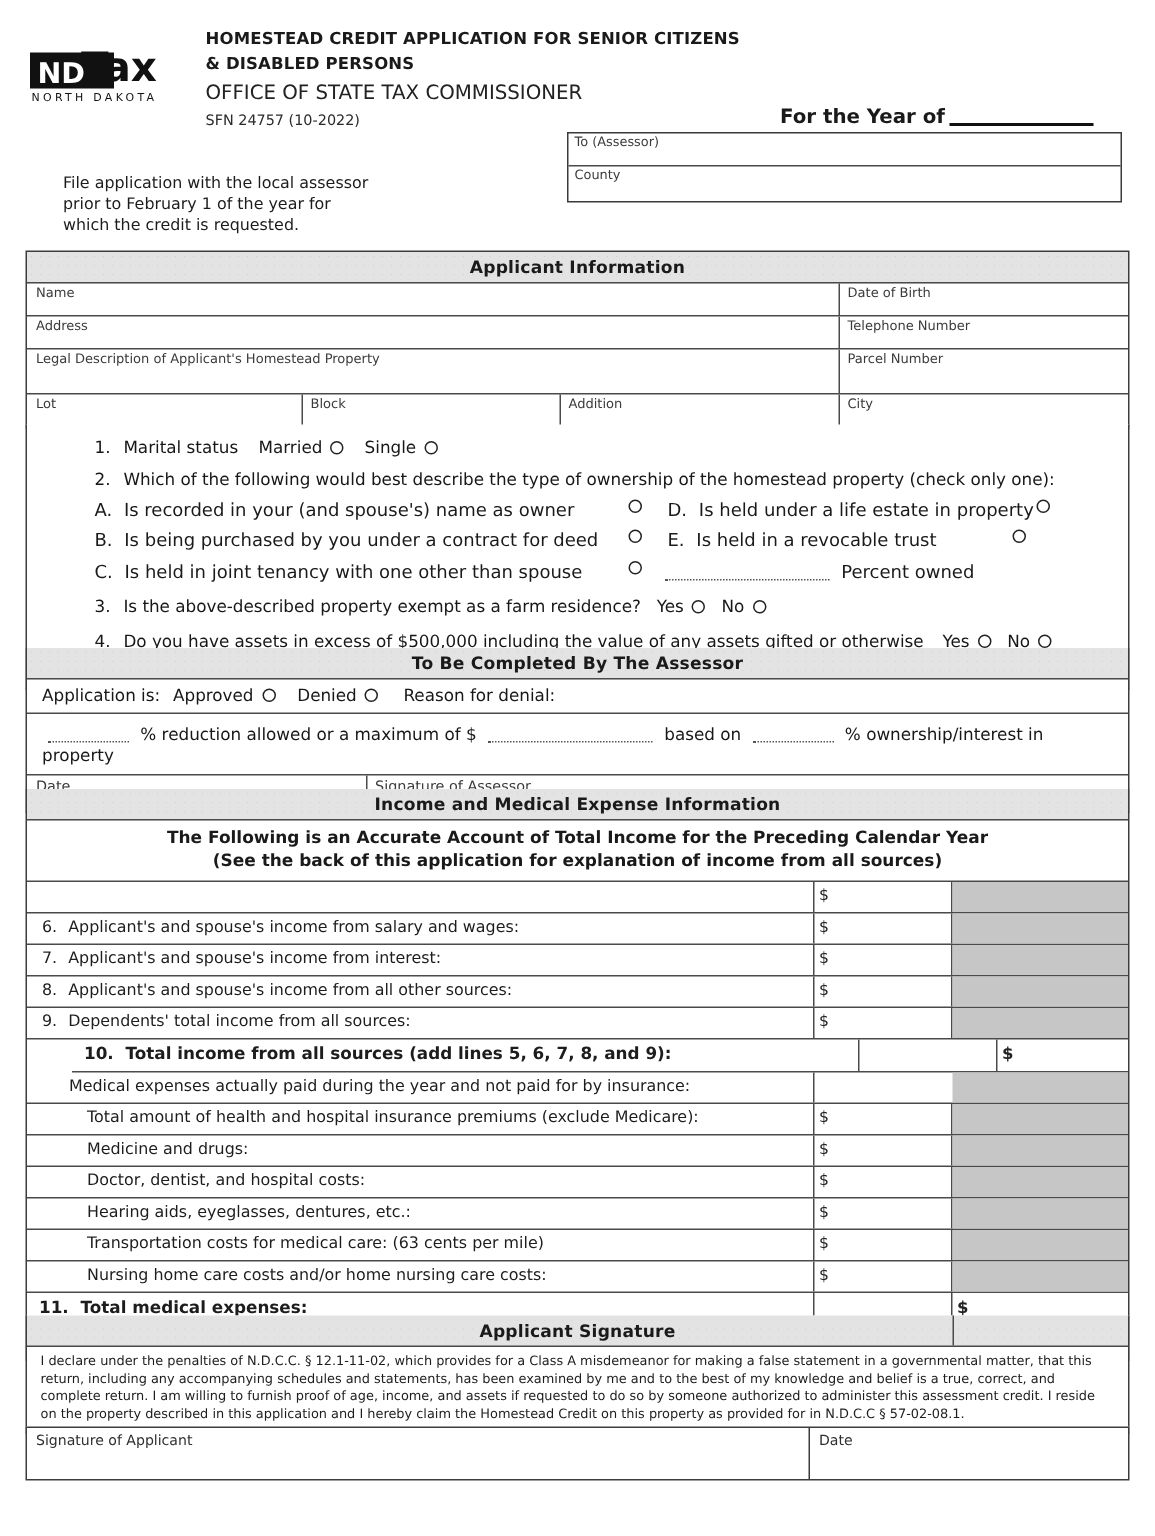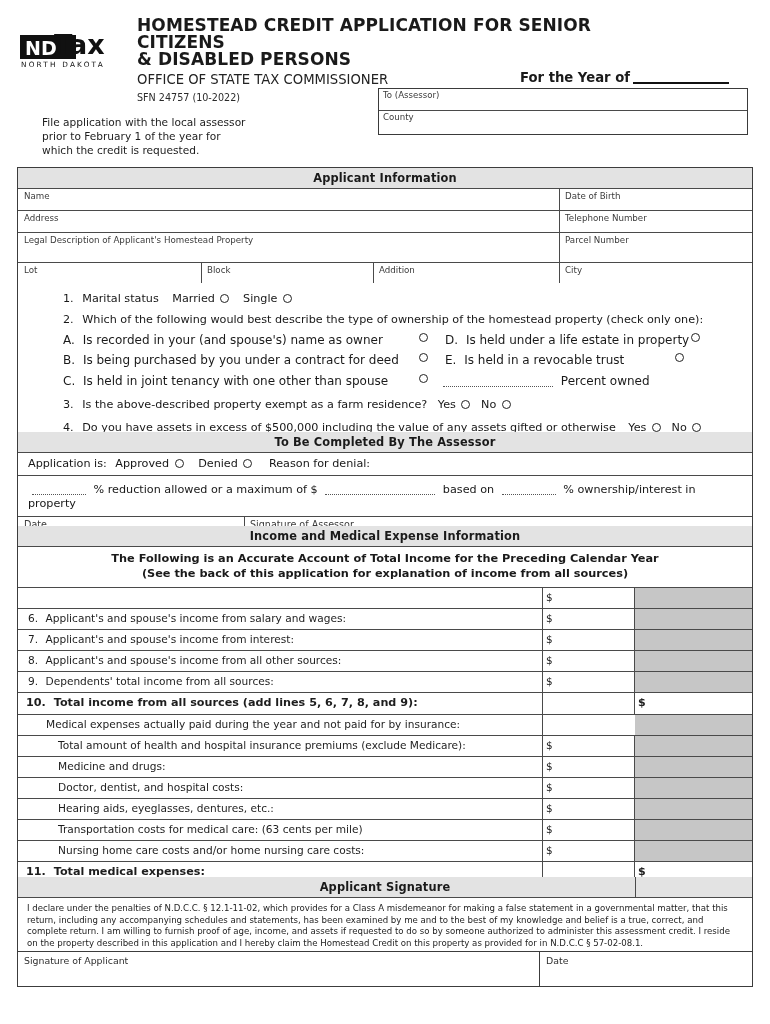--- a/index.html
+++ b/index.html
@@ -9,21 +9,21 @@
     color:#1a1a1a;
     -webkit-font-smoothing:antialiased;
   }
   .page{position:relative;width:770px;height:1024px;box-sizing:border-box;padding:0;}
 
   
   .header{position:relative;height:160px;}
   .logo{position:absolute;left:18px;top:24px;width:118px;height:46px;}
   .logo svg{display:block;}
   .title-block{position:absolute;left:137px;top:17px;width:470px;}
-  .t1{font-size:17px;font-weight:bold;letter-spacing:.1px;line-height:17px;}
+  .t1{font-size:11px;font-weight:bold;letter-spacing:.1px;line-height:17px;}
   .t2{font-size:13.2px;font-weight:normal;line-height:17px;margin-top:3px;color:#222;}
   .t3{font-size:9.6px;margin-top:4px;color:#2a2a2a;}
   .filenote{position:absolute;left:42px;top:115px;font-size:10.6px;line-height:14.2px;color:#1c1c1c;}
   .yearline{position:absolute;left:520px;top:70px;font-size:13.2px;font-weight:bold;white-space:nowrap;}
   .yearline .ul{display:inline-block;border-bottom:2px solid #111;width:96px;height:12px;margin-left:3px;vertical-align:-2px;}
 
   
   .addrbox{position:absolute;left:378px;top:88px;width:370px;
            border:1.6px solid #3a3a3a;box-sizing:border-box;background:#fff;}
   .addrbox .row{border-bottom:1.4px solid #4a4a4a;height:22px;box-sizing:border-box;padding:1px 4px;}
@@ -319,21 +319,21 @@
       <div class="it-lbl">
         <span>9.</span>
         <span style="margin-left:4px;">Dependents' total income from all sources:</span>
       </div>
       <div class="col-mid">
           <span class="dollar">$</span>
         </div>
       <div class="col-right shade"></div>
     </div>
 
-    <div class="it-row" style="height:22px;">
+    <div class="it-row" style="height:22px;margin-left:30px;">
       <div class="it-lbl bold">
         <span>10.</span>
         <span style="margin-left:4px;">Total income from all sources (add lines 5, 6, 7, 8, and 9):</span>
       </div>
       <div class="col-mid"></div>
       <div class="col-right">
           <span class="dollar b">$</span>
         </div>
     </div>
 

